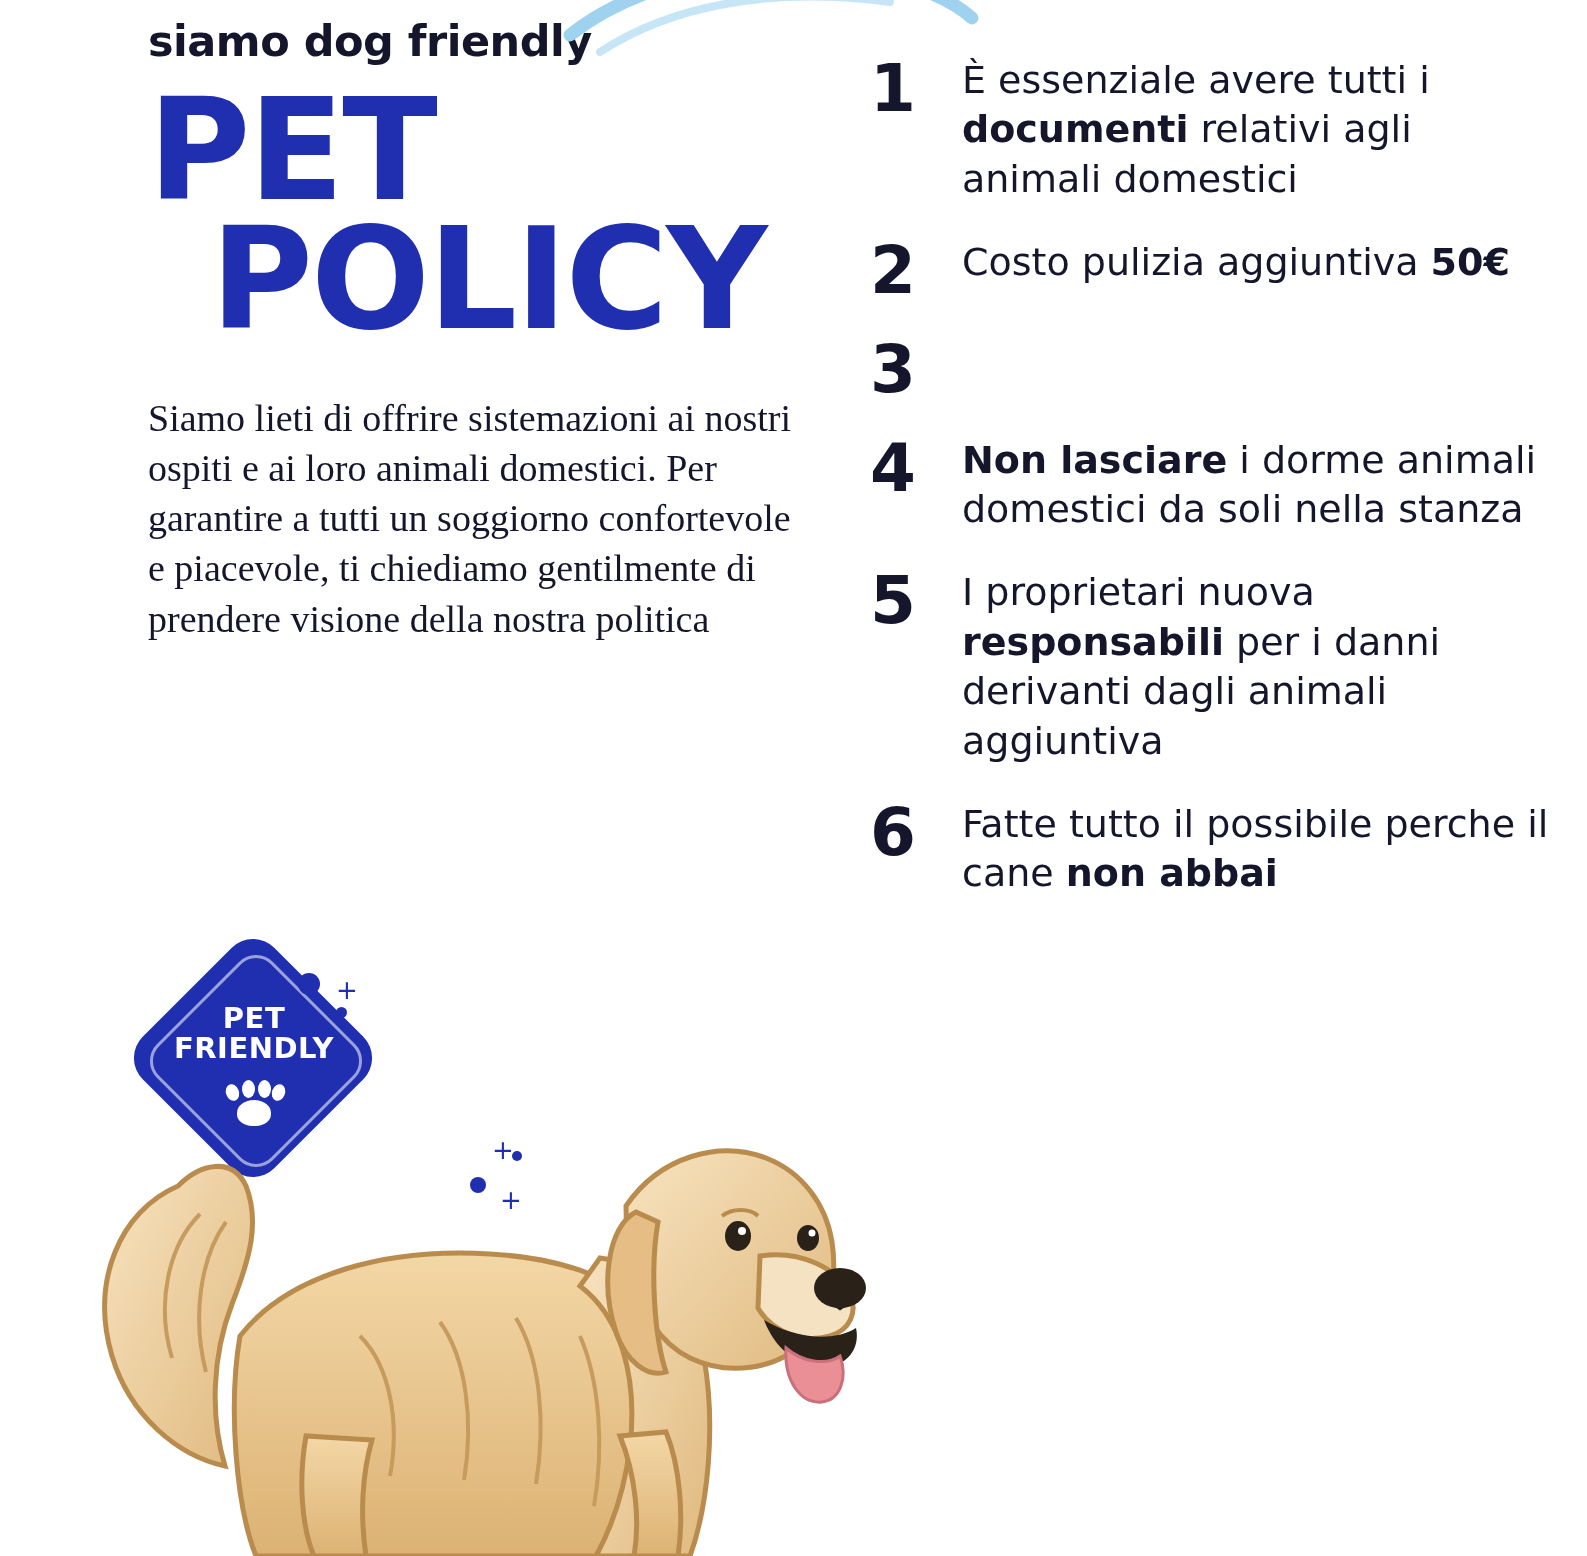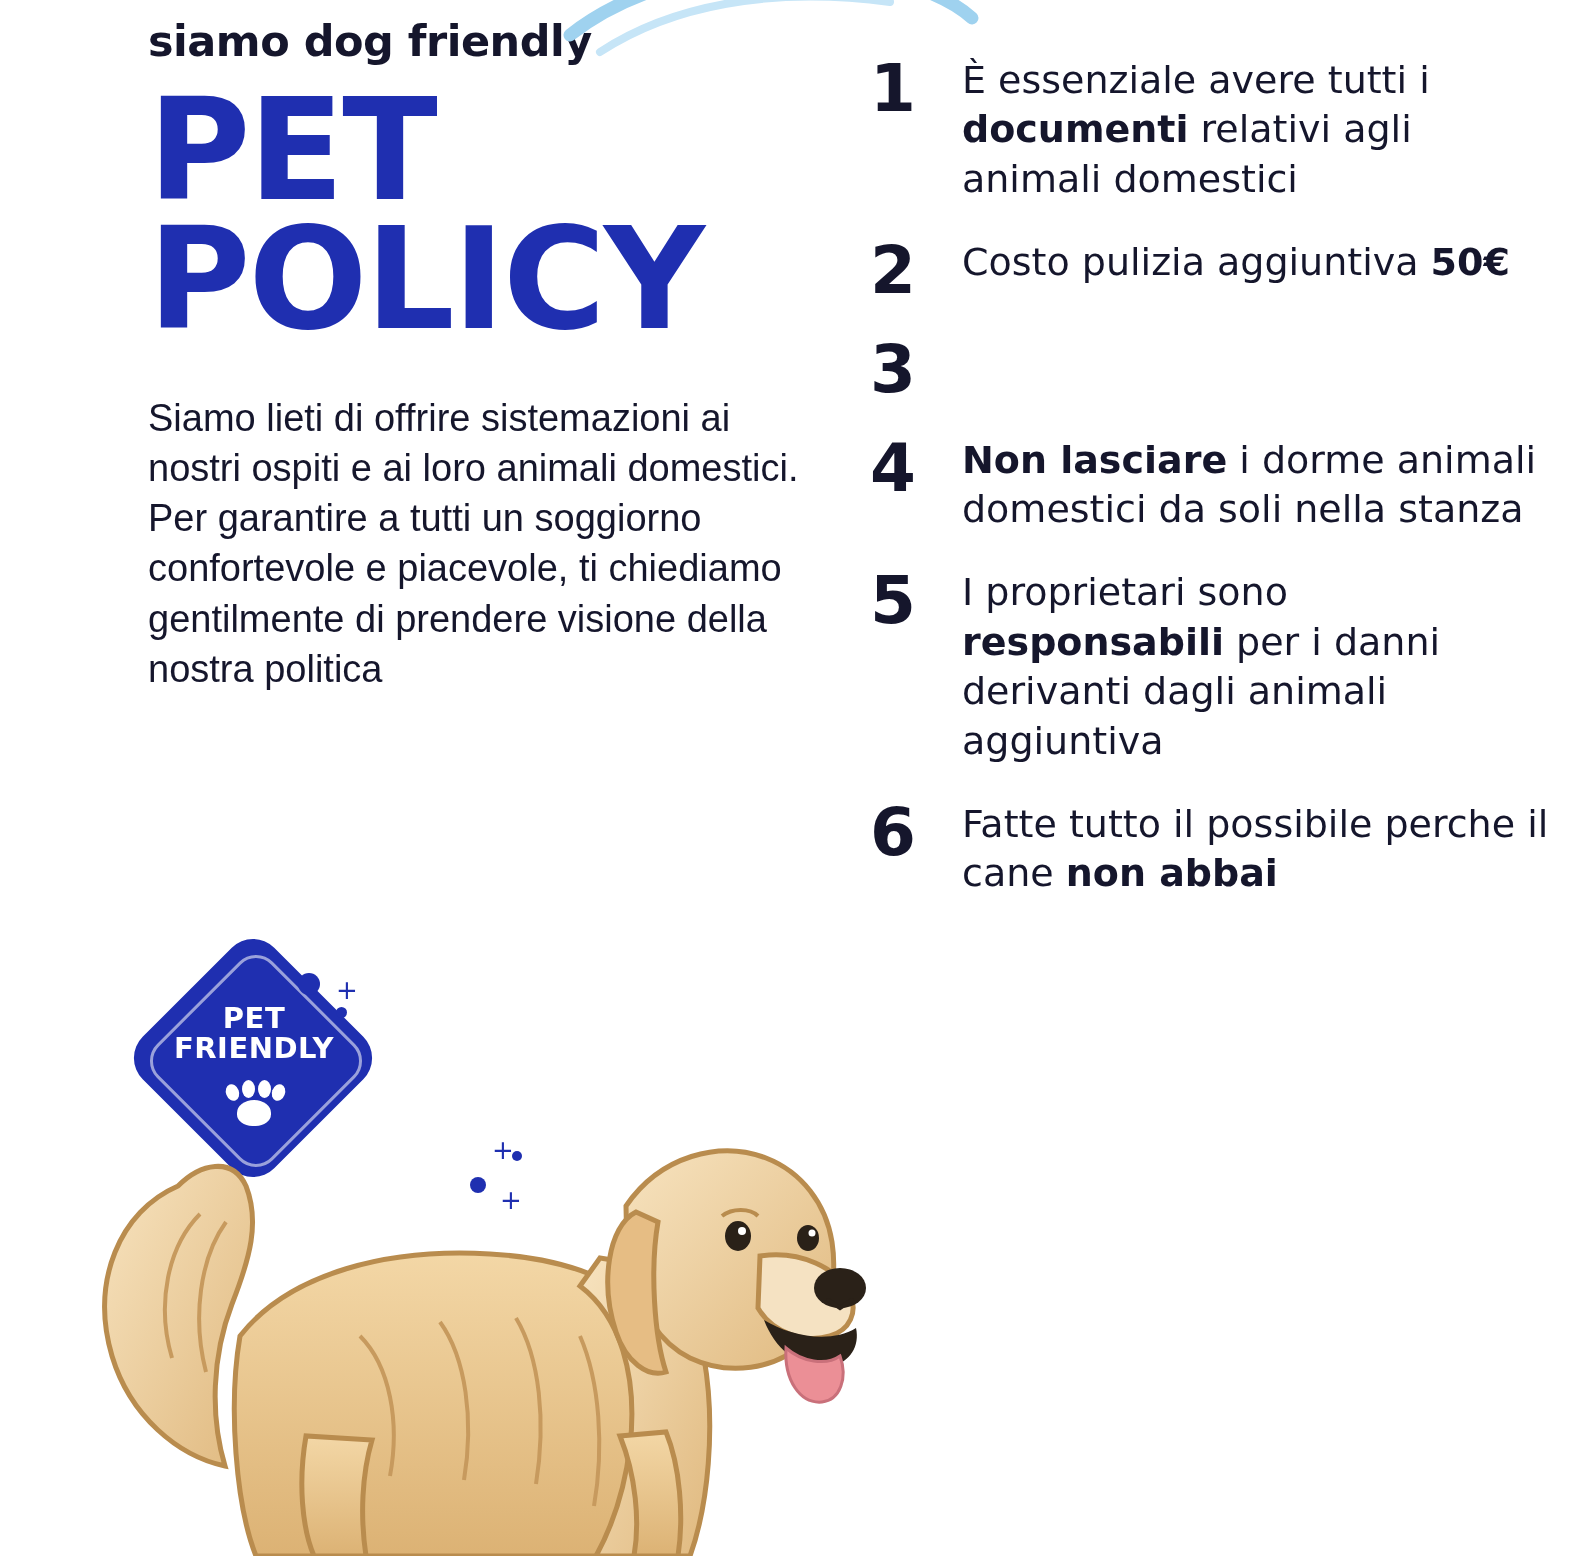--- a/index.html
+++ b/index.html
@@ -37,29 +37,29 @@
 
   .title {
     font-family: "DejaVu Sans", sans-serif;
     font-weight: 700;
     color: #1f2fb0;
     font-size: 140px;
     line-height: 0.92;
     letter-spacing: -2px;
     margin-top: 22px;
   }
-  .title .line2 { display:block; }
+  .title .line2 { display:block;text-align:center; }
 
   .intro {
     margin-top: 48px;
     font-size: 38px;
     line-height: 1.32;
     color: #15162c;
     width: 660px;
-    font-family: Liberation Sans, sans-serif;
+    font-family: Liberation Serif, serif;
   }
 
   
   .badge-wrap {
     position: absolute;
     left: 140px;
     top: 955px;
     width: 280px;
     height: 260px;
   }
@@ -292,21 +292,21 @@
     <div class="rule-num">3</div>
   </div>
 
   <div class="rule">
     <div class="rule-num">4</div>
     <div class="rule-text"><b>Non lasciare</b><span> i dorme animali domestici da soli nella stanza</span></div>
   </div>
 
   <div class="rule">
     <div class="rule-num">5</div>
-    <div class="rule-text"><span>I proprietari sono </span><b>responsabili</b><span> per i danni derivanti dagli animali aggiuntiva</span></div>
+    <div class="rule-text"><span>I proprietari nuova </span><b>responsabili</b><span> per i danni derivanti dagli animali aggiuntiva</span></div>
   </div>
 
   <div class="rule">
     <div class="rule-num">6</div>
     <div class="rule-text"><span>Fatte tutto il possibile perche il cane </span><b>non abbai</b></div>
   </div>
 
 </div>
 
 </body></html>

